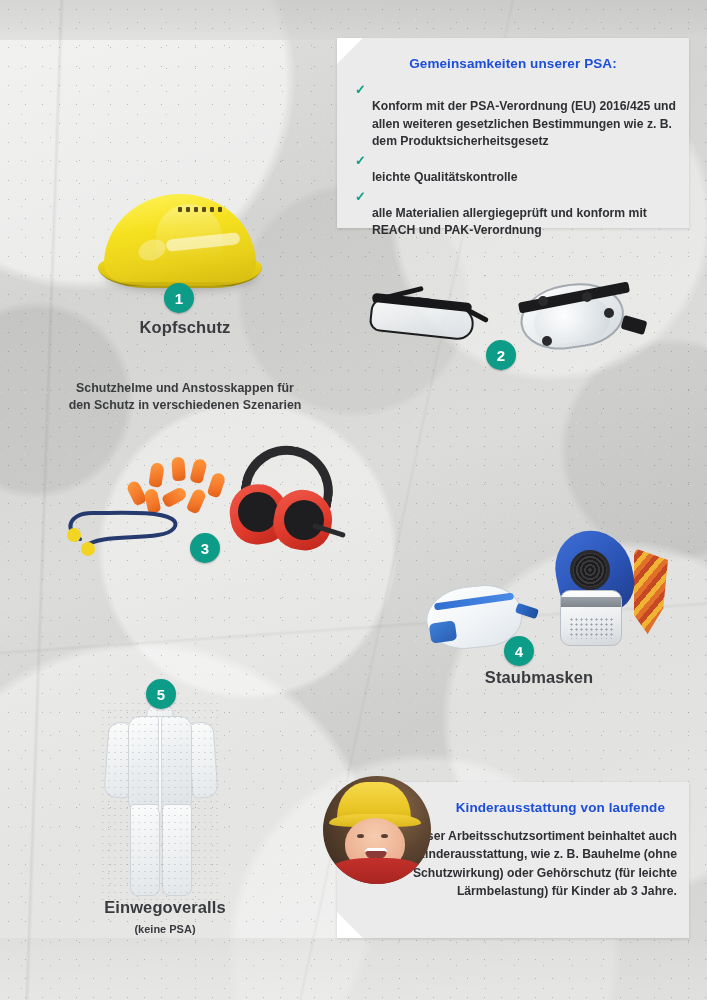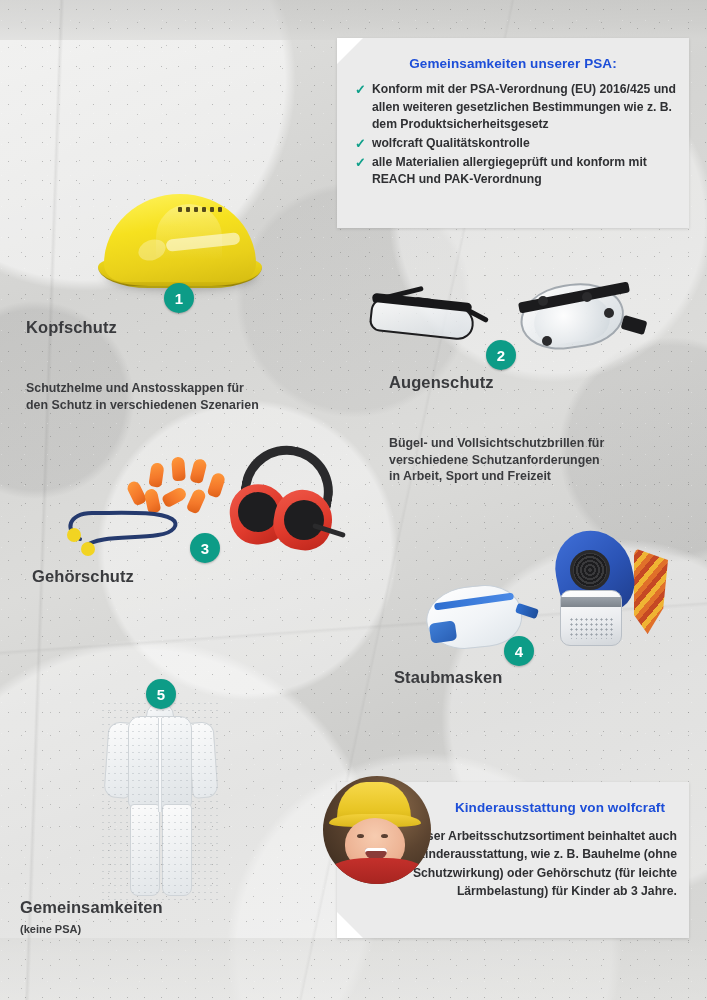--- a/index.html
+++ b/index.html
@@ -91,21 +91,21 @@
   #panel-top .panel-title { margin: 18px 14px 10px 14px; }
   .bullets { margin: 0 12px 0 18px; }
   .bullet {
     display: flex; gap: 6px; align-items: flex-start;
     font-size: 12.2px; line-height: 1.45; color: #2f3033;
     margin-bottom: 1px; font-weight: bold;
   }
   .check {
     flex: 0 0 auto; color: #0fa08a; font-size: 13px; line-height: 1.35;
   }
-  .bullet-text { font-weight: bold; }
+  .bullet-text { font-weight: bold; margin-top: 17px; }
 
   
   #panel-bottom {
     left: 337px; top: 782px; width: 352px; height: 156px;
   }
   #panel-bottom .panel-title { margin: 18px 14px 12px 14px; text-align: right; padding-right: 10px; }
   #panel-bottom .body {
     font-size: 12.2px; line-height: 1.5; color: #2f3033;
     text-align: right; padding-right: 12px; font-weight: bold;
   }
@@ -169,21 +169,21 @@
   
   .badge {
     position: absolute; width: 30px; height: 30px; border-radius: 50%;
     background: #0d9c87; color: #fff;
     display: flex; align-items: center; justify-content: center;
     font-size: 15px; font-weight: bold;
     box-shadow: 0 1px 2px rgba(0,0,0,.25);
   }
 
   
-  .caption { position: absolute; text-align: left; }
+  .caption { position: absolute; text-align: center; }
   .caption h3 {
     font-size: 16.5px; font-weight: bold; color: #3a3b3e;
     margin-bottom: 5px; letter-spacing: .1px;
   }
   .caption p {
     font-size: 12.4px; line-height: 1.35; color: #3a3b3e; font-weight: bold; margin-top: 43px;
   }
   .caption .note { font-size: 11px; margin-top: 1px; }
 
   
@@ -407,21 +407,21 @@
   <div class="panel" id="panel-top">
     <div class="fold fold-tl"></div>
     <div class="panel-title">Gemeinsamkeiten unserer PSA:</div>
     <div class="bullets">
       <div class="bullet">
         <span class="check">✓</span>
         <span class="bullet-text">Konform mit der PSA-Verordnung (EU) 2016/425 und allen weiteren gesetzlichen Bestimmungen wie z. B. dem Produktsicherheitsgesetz</span>
       </div>
       <div class="bullet">
         <span class="check">✓</span>
-        <span class="bullet-text">wolfcraft Qualitätskontrolle</span>
+        <span class="bullet-text">leichte Qualitätskontrolle</span>
       </div>
       <div class="bullet">
         <span class="check">✓</span>
         <span class="bullet-text">alle Materialien allergiegeprüft und konform mit REACH und PAK-Verordnung</span>
       </div>
     </div>
   </div>
 
   <div class="art" id="hat">
     <div class="shadow"></div>
@@ -458,26 +458,20 @@
     <div class="body"></div>
     <div class="inner"></div>
     <div class="strap"></div>
     <div class="buckle"></div>
     <div class="dot" style="left:26px; top:18px"></div>
     <div class="dot" style="left:70px; top:14px"></div>
     <div class="dot" style="left:92px; top:30px"></div>
     <div class="dot" style="left:30px; top:58px"></div>
   </div>
   <div class="badge" style="left:486px; top:340px">2</div>
-  <div class="caption" style="left:389px; top:373px; width:290px">
-    <h3>Augenschutz</h3>
-    <p style="white-space:pre-line">Bügel- und Vollsichtschutzbrillen für
-verschiedene Schutzanforderungen
-in Arbeit, Sport und Freizeit</p>
-  </div>
 
   <div class="art" id="plugs">
     <i style="left:2px;  top:26px; transform:rotate(-26deg)"></i>
     <i style="left:22px; top:8px;  transform:rotate(8deg)"></i>
     <i style="left:44px; top:2px;  transform:rotate(-4deg)"></i>
     <i style="left:64px; top:4px;  transform:rotate(14deg)"></i>
     <i style="left:18px; top:34px; transform:rotate(-12deg)"></i>
     <i style="left:40px; top:30px; transform:rotate(62deg)"></i>
     <i style="left:62px; top:34px; transform:rotate(24deg)"></i>
     <i style="left:82px; top:18px; transform:rotate(18deg)"></i>
@@ -492,21 +486,20 @@
   <div class="art" id="muffs">
     <div class="band"></div>
     <div class="cup l"></div>
     <div class="pad l"></div>
     <div class="cup r"></div>
     <div class="pad r"></div>
     <div class="stem"></div>
   </div>
   <div class="badge" style="left:190px; top:533px">3</div>
   <div class="caption" style="left:32px; top:567px; width:340px">
-    <h3>Gehörschutz</h3>
   </div>
 
   <div class="art" id="dustmask">
     <div class="shell"></div>
     <div class="band"></div>
     <div class="valve"></div>
     <div class="clip"></div>
   </div>
   <div class="art" id="halfmask">
     <div class="straps"></div>
@@ -527,32 +520,32 @@
     <div class="sleeve l"></div>
     <div class="sleeve r"></div>
     <div class="torso"></div>
     <div class="leg l"></div>
     <div class="leg r"></div>
     <div class="zip"></div>
     <div class="speck"></div>
   </div>
   <div class="badge" style="left:146px; top:679px">5</div>
   <div class="caption" style="left:20px; top:898px; width:290px">
-    <h3>Gemeinsamkeiten</h3>
+    <h3>Einwegoveralls</h3>
     <p class="note">(keine PSA)</p>
   </div>
 
   <div class="panel" id="panel-bottom">
     <div class="fold fold-bl"></div>
     <div id="kid-photo">
       <div class="helmet"></div>
       <div class="brim"></div>
       <div class="face"></div>
       <div class="eye l"></div>
       <div class="eye r"></div>
       <div class="mouth"></div>
       <div class="shirt"></div>
     </div>
-    <div class="panel-title">Kinderausstattung von wolfcraft</div>
+    <div class="panel-title">Kinderausstattung von laufende</div>
     <div class="body">Unser Arbeitsschutzsortiment beinhaltet auch hochwertige Kinderausstattung, wie z. B. Bauhelme (ohne Schutzwirkung) oder Gehörschutz (für leichte Lärmbelastung) für Kinder ab 3 Jahre.</div>
   </div>
 
 </div>
 
 </body></html>

